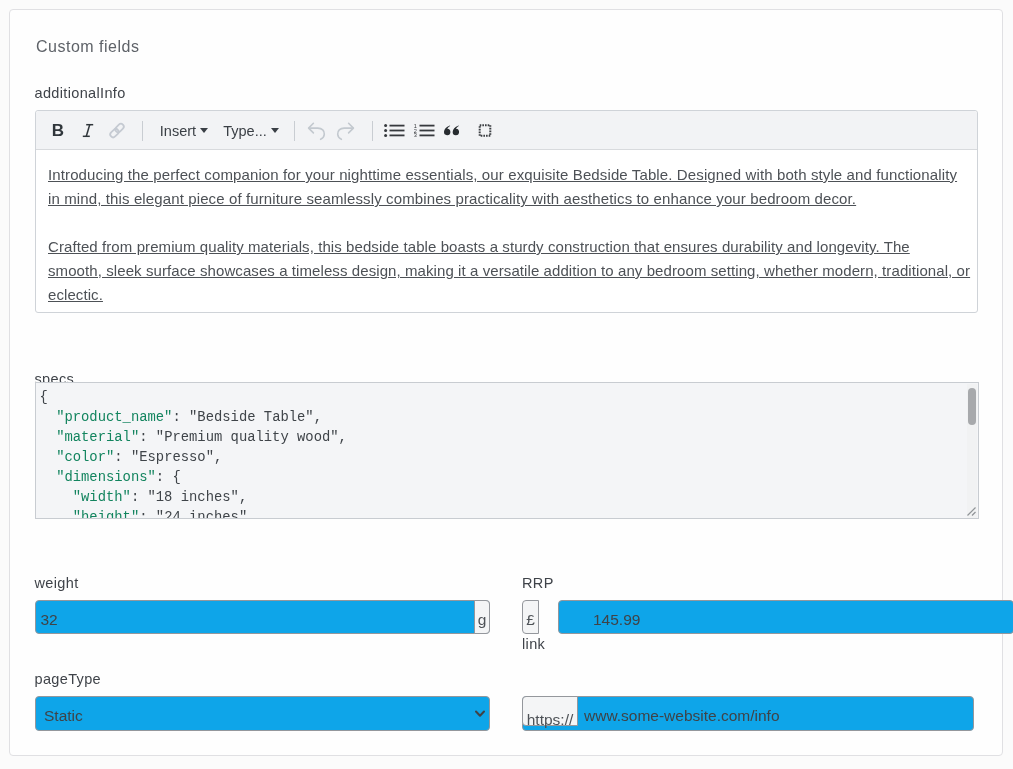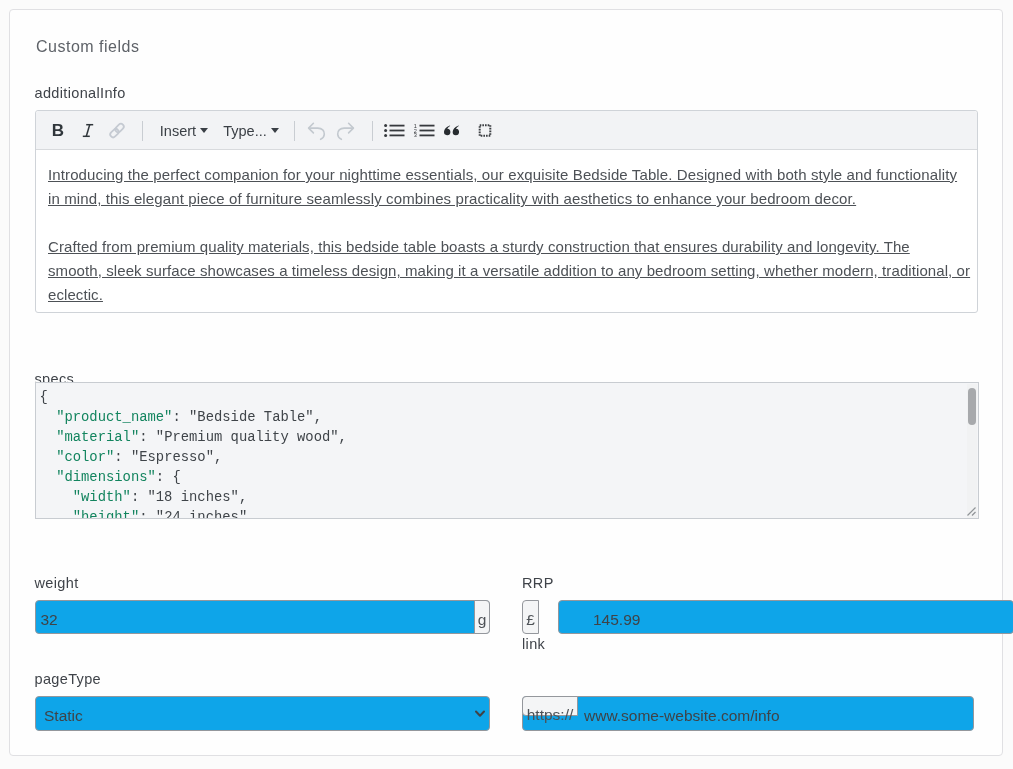--- a/index.html
+++ b/index.html
@@ -140,13 +140,13 @@
 <div class="abs addon" style="left:522px; top:600px; width:17px; height:34px; border-radius:4px 0 0 4px;">£</div>
 
 <div class="abs label" style="left:34.5px; top:671px;">pageType</div>
 <div class="abs input" style="left:35px; top:696px; width:455px; height:35px; padding-left:8px; padding-top:4px;">Static</div>
 <svg class="abs" style="left:475px; top:710px;" width="10" height="8" viewBox="0 0 10 8">
     <path d="M1 1.5 L5 5.8 L9 1.5" fill="none" stroke="#3f4347" stroke-width="2" stroke-linecap="round" stroke-linejoin="round"></path>
   </svg>
 
 <div class="abs label" style="left:522px; top:636px;">link</div>
 <div class="abs input" style="left:522px; top:696px; width:452px; height:35px; padding-left:61px;">www.some-website.com/info</div>
-<div class="abs addon" style="left:522px; top:696px; width:56px; height:20px; padding-top:18px; border-radius:4px 0 0 4px;">https://</div>
+<div class="abs addon" style="left:522px; top:696px; width:56px; height:30px; padding-top:18px; border-radius:4px 0 0 4px;">https://</div>
 
 </body></html>

